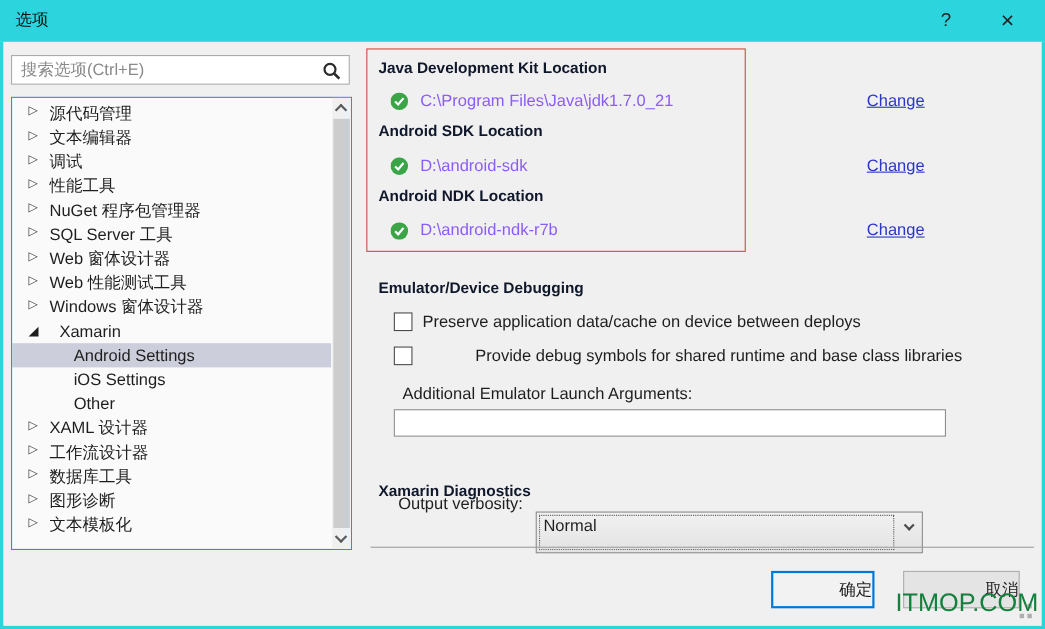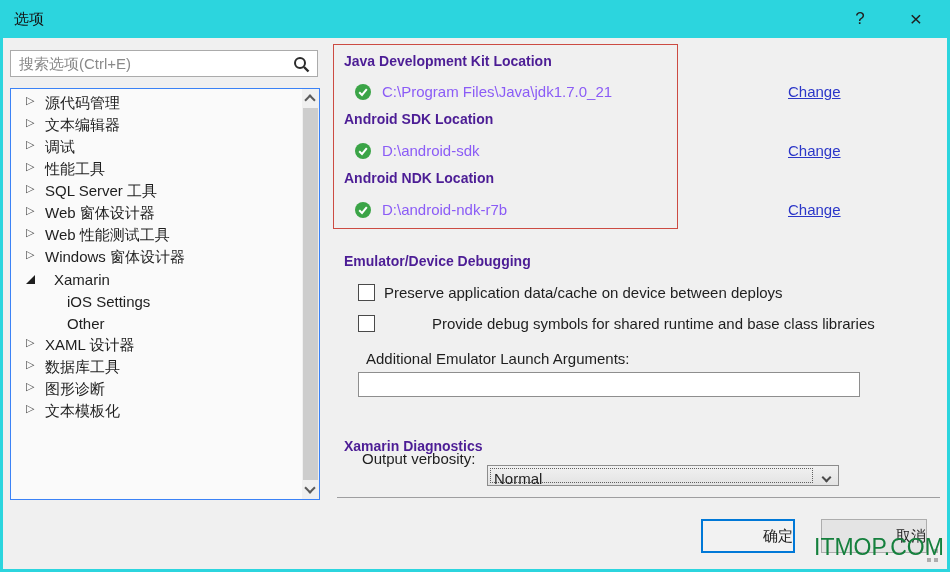--- a/index.html
+++ b/index.html
@@ -39,32 +39,32 @@
   .trow.selected { background:#CCCEDB; }
   
   .vscroll { position:absolute; top:0; right:0; bottom:0; width:17px; background:#F0F0F0; }
   .vthumb { position:absolute; left:1px; right:1px; top:19px; bottom:19px; background:#CDCDCD; }
   .chev { position:absolute; left:4px; width:8px; height:8px; border-right:2px solid #5A5A5A; border-bottom:2px solid #5A5A5A; }
   .chev.up { top:7px; transform:rotate(-135deg); }
   .chev.down { bottom:7px; transform:rotate(45deg); }
 
   
   .redbox { position:absolute; left:333px; top:44px; width:345px; height:185px; border:1px solid #CC4B42; }
-  .h-bold { position:absolute; font-size:14px; font-weight:700; white-space:nowrap; color:#4c1d95; }
+  .h-bold { position:absolute; font-size:14px; font-weight:700; white-space:nowrap; color:#0f172a; }
   .path { position:absolute; font-size:15px; white-space:nowrap; color:#8b5cf6; }
   .status { position:absolute; width:16px; height:16px; }
   .chg { position:absolute; font-size:15px; color:#2B36C8; text-decoration:underline; cursor:pointer; white-space:nowrap; }
 
   .cbx { position:absolute; width:17px; height:17px; background:#FFFFFF; border:1px solid #4A4A4A; cursor:pointer; }
   .cbx-label { position:absolute; font-size:15px; white-space:nowrap; }
   .lbl { position:absolute; font-size:15px; white-space:nowrap; }
   .txt-input { position:absolute; left:358px; top:372px; width:502px; height:25px; background:#FFFFFF;
     border:1px solid #8E8E8E; font:15px "Liberation Sans","DejaVu Sans",sans-serif; padding:0 6px; outline:none; }
 
-  .combo { position:absolute; left:487px; top:465px; width:352px; height:21px;
+  .combo { position:absolute; left:487px; top:465px; width:352px; height:38px;
     background:linear-gradient(#F1F1F1,#E3E3E3); border:1px solid #8C8C8C; cursor:default; }
   .combo .focusrect { position:absolute; left:2px; top:2px; bottom:2px; right:25px; border:1px dotted #606060; }
   .combo .val { position:absolute; left:6px; top:0; line-height:25px; font-size:15px; }
   .combo .dd { position:absolute; right:8px; top:8px; width:7px; height:7px;
     border-right:2px solid #4A4A4A; border-bottom:2px solid #4A4A4A; transform:rotate(45deg); }
 
   .divider { position:absolute; left:337px; top:497px; width:603px; height:1px; background:#9E9EA0; }
 
   .btn { position:absolute; top:519px; height:34px; display:flex; align-items:center; justify-content:flex-end;
     font-size:15px; cursor:pointer; }
@@ -114,47 +114,58 @@
       <div class="trow">
           <span class="exp collapsed"></span>
           <span>调试</span>
         </div>
       <div class="trow">
           <span class="exp collapsed"></span>
           <span>性能工具</span>
         </div>
       <div class="trow">
           <span class="exp collapsed"></span>
+          <span>NuGet 程序包管理器</span>
+        </div>
+      <div class="trow">
+          <span class="exp collapsed"></span>
           <span>SQL Server 工具</span>
         </div>
       <div class="trow">
           <span class="exp collapsed"></span>
           <span>Web 窗体设计器</span>
         </div>
       <div class="trow">
           <span class="exp collapsed"></span>
           <span>Web 性能测试工具</span>
         </div>
       <div class="trow">
           <span class="exp collapsed"></span>
           <span>Windows 窗体设计器</span>
         </div>
       <div class="trow">
           <span class="exp expanded"></span>
           <span>Xamarin</span>
         </div>
+      <div class="trow child selected">
+          <span>Android Settings</span>
+        </div>
       <div class="trow child">
           <span>iOS Settings</span>
         </div>
       <div class="trow child">
           <span>Other</span>
         </div>
       <div class="trow">
           <span class="exp collapsed"></span>
           <span>XAML 设计器</span>
+        </div>
+      <div class="trow">
+          <span class="exp collapsed"></span>
+          <span>工作流设计器</span>
         </div>
       <div class="trow">
           <span class="exp collapsed"></span>
           <span>数据库工具</span>
         </div>
       <div class="trow">
           <span class="exp collapsed"></span>
           <span>图形诊断</span>
         </div>
       <div class="trow">

